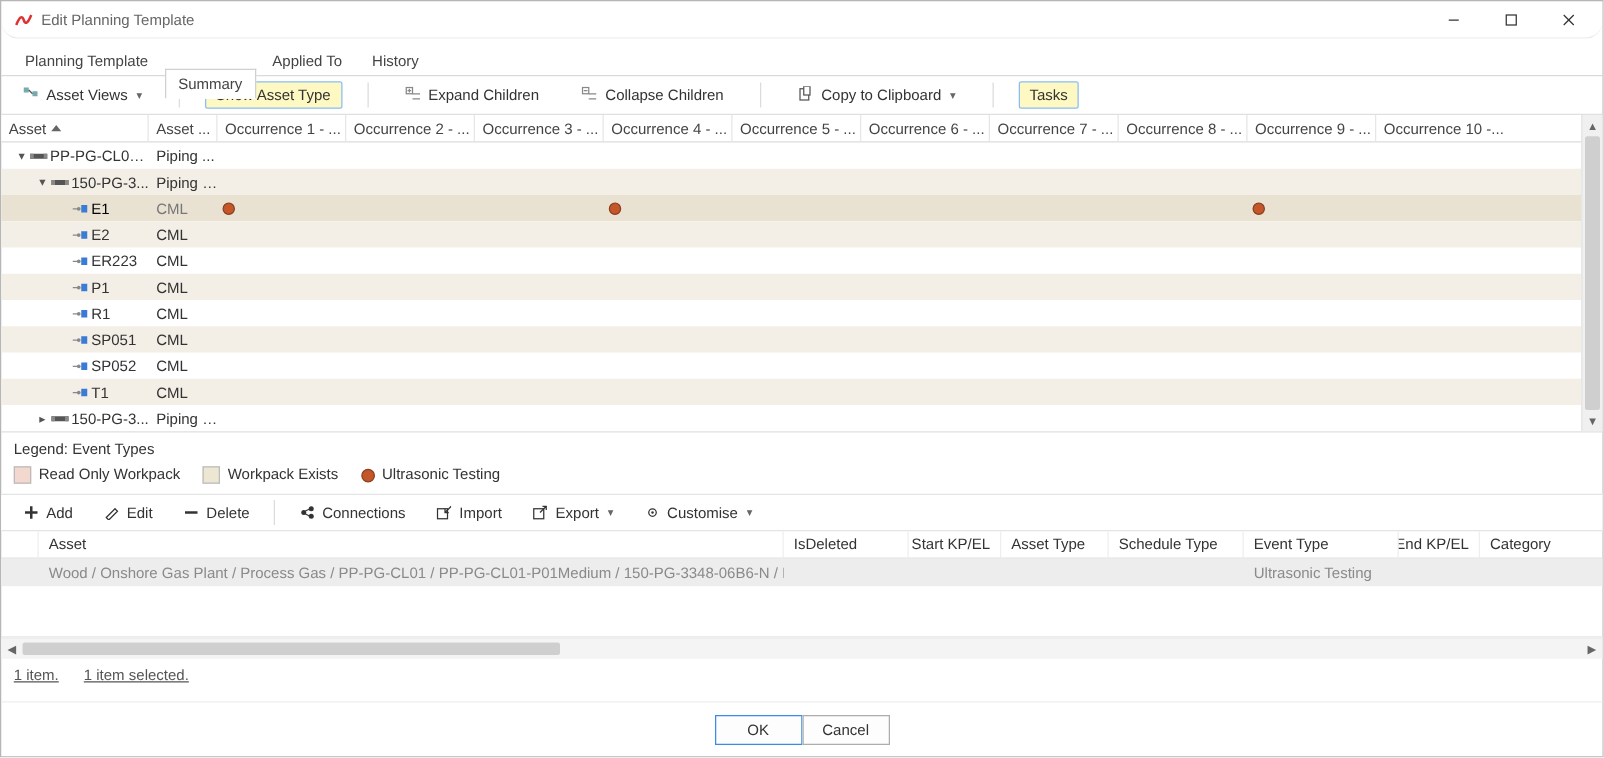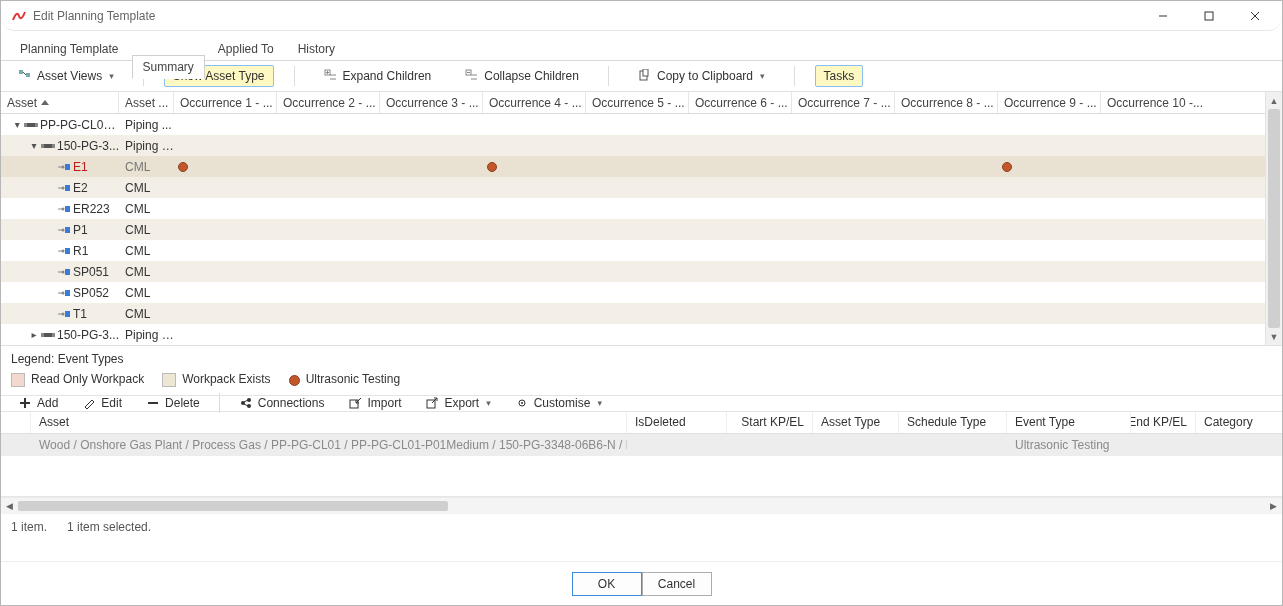--- a/index.html
+++ b/index.html
@@ -24,58 +24,58 @@
   .ghdr { display: flex; height: 22px; background: #fff; border-bottom: 1px solid #dcdcdc; }
   .gcol { border-right: 1px solid #e6e6e6; padding: 3px 6px; color: #444; font-size: 12px; white-space: nowrap; overflow: hidden; text-overflow: ellipsis; display: flex; align-items: center; }
   .gcol.sort::after { content: ""; display: inline-block; margin-left: 4px; border-left: 4px solid transparent; border-right: 4px solid transparent; border-bottom: 5px solid #666; }
   .c-asset { width: 118px; }
   .c-atype { width: 55px; }
   .c-occ { width: 103px; }
   .gbody { }
   .grow { display: flex; height: 21px; align-items: center; }
   .grow.alt { background: #f3efe6; }
   .grow.sel { background: #e9e2d3; }
-  .grow.sel .tlabel { color: #b91c1c; }
+  .grow.sel .tlabel { color: #000000; }
   .grow.sel .etype { color: #777; }
   .treecell { width: 118px; display: flex; align-items: center; padding-left: 4px; gap: 2px; overflow: hidden; white-space: nowrap; }
   .t-ind { display: inline-block; }
   .t-exp { width: 10px; text-align: center; color: #555; font-size: 10px; }
   .t-ico { width: 14px; display: inline-flex; align-items: center; justify-content: center; }
   .tlabel { overflow: hidden; text-overflow: ellipsis; }
   .typecell { width: 55px; padding-left: 6px; overflow: hidden; white-space: nowrap; text-overflow: ellipsis; }
   .occcell { width: 103px; display: flex; align-items: center; justify-content: flex-start; padding-left: 4px; }
   .dot { width: 10px; height: 10px; border-radius: 50%; background: #c4572a; border: 1px solid #8c3f1e; }
   .vscroll { width: 17px; background: #f0f0f0; display: flex; flex-direction: column; border-left: 1px solid #e3e3e3; }
   .vscroll .arrow { height: 17px; display: flex; align-items: center; justify-content: center; color: #666; font-size: 9px; }
   .vscroll .track { flex: 1; position: relative; }
   .vscroll .thumb { position: absolute; top: 0; left: 2px; right: 2px; height: 100%; background: #cfcfcf; border-radius: 2px; }
   .legend { padding: 6px 10px 8px; }
   .legendrow { display: flex; align-items: center; gap: 18px; margin-top: 6px; }
   .lg-sw { width: 14px; height: 14px; display: inline-block; border: 1px solid #bbb; vertical-align: middle; margin-right: 6px; }
   .lg-sw.ro { background: #f2d8cf; }
   .lg-sw.wp { background: #ece6d3; }
   .lg-dot { width: 11px; height: 11px; border-radius: 50%; background: #c4572a; border: 1px solid #8c3f1e; display: inline-block; margin-right: 6px; vertical-align: middle; }
-  .bottomtoolbar { height: 17px; display: flex; align-items: center; padding: 3px 8px; gap: 6px; border-top: 1px solid #e4e4e4; border-bottom: 1px solid #e4e4e4; background: #fff; }
+  .bottomtoolbar { height: 30px; display: flex; align-items: center; padding: 3px 8px; gap: 6px; border-top: 1px solid #e4e4e4; border-bottom: 1px solid #e4e4e4; background: #fff; }
   .bgrid { border-bottom: 1px solid #e6e6e6; }
   .bghdr { display: flex; height: 22px; border-bottom: 1px solid #e0e0e0; }
   .bcol { padding: 3px 8px; border-right: 1px solid #eee; white-space: nowrap; overflow: hidden; text-overflow: ellipsis; display: flex; align-items: center; }
   .bw-asset { width: 596px; }
   .bw-del { width: 100px; }
-  .bw-kp { width: 74px; text-align: right; justify-content: flex-end; margin-left: 12px; }
+  .bw-kp { width: 74px; text-align: right; justify-content: flex-end; }
   .bw-atype { width: 86px; }
   .bw-sched { width: 108px; }
   .bw-evt { width: 124px; }
   .bw-ekp { width: 65px; text-align: right; justify-content: flex-end; }
   .bw-cat { width: 60px; }
   .bgrow { display: flex; height: 22px; align-items: center; background: #ededed; color: #8a8a8a; }
   .hscroll { height: 17px; display: flex; align-items: center; background: #f4f4f4; border-top: 1px solid #eaeaea; }
   .hscroll .harrow { width: 17px; display: flex; align-items: center; justify-content: center; color: #666; font-size: 9px; }
   .hscroll .htrack { flex: 1; height: 10px; background: #f4f4f4; position: relative; }
   .hscroll .hthumb { position: absolute; left: 0; width: 430px; top: 0; bottom: 0; background: #cfcfcf; border-radius: 2px; }
-  .status { padding: 6px 10px; color: #555; display: flex; gap: 20px; }
+  .status { padding: 6px 10px; color: #555; display: flex; gap: 20px; text-decoration: underline; }
   .footer { margin-top: auto; height: 44px; display: flex; align-items: center; justify-content: center; padding: 0 12px; border-top: 1px solid #eee; }
   .btn { min-width: 70px; height: 24px; border: 1px solid #adadad; background: #fdfdfd; display: inline-flex; align-items: center; justify-content: center; padding: 0 14px; cursor: default; }
   .btn.primary { border-color: #3a8de0; }
   svg { display: block; }
 </style>
 </head>
 <body>
 
 <div class="window">
 

